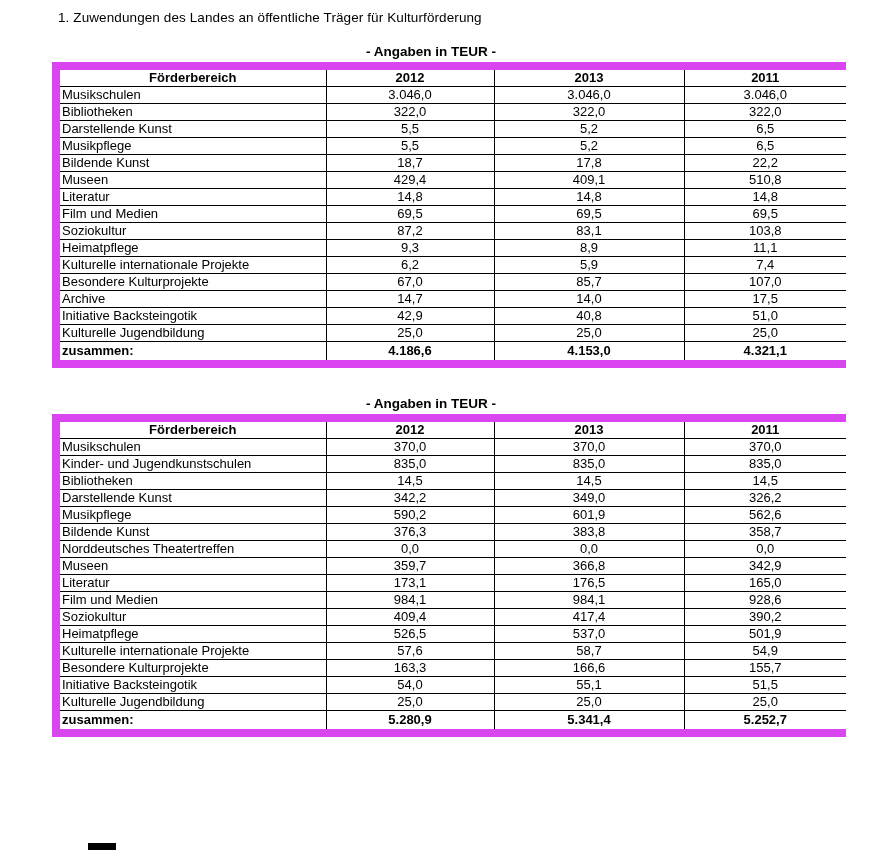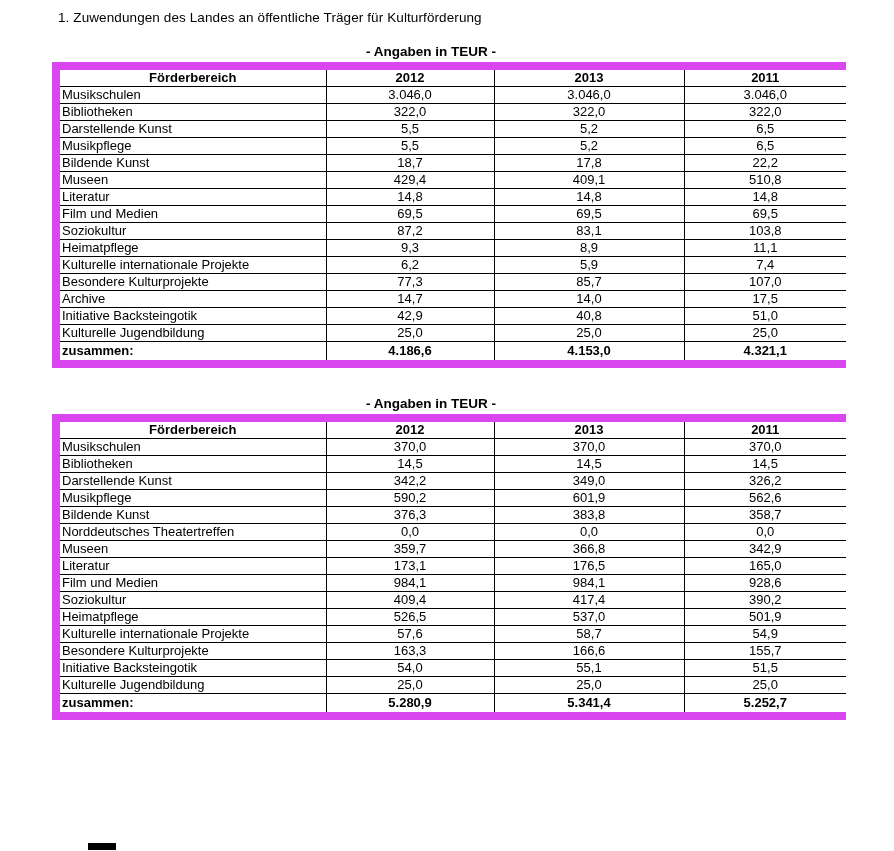--- a/index.html
+++ b/index.html
@@ -160,21 +160,21 @@
             <td class="val">11,1</td>
           </tr>
           <tr>
             <td class="lbl">Kulturelle internationale Projekte</td>
             <td class="val">6,2</td>
             <td class="val">5,9</td>
             <td class="val">7,4</td>
           </tr>
           <tr>
             <td class="lbl">Besondere Kulturprojekte</td>
-            <td class="val">77,3</td>
+            <td class="val">67,0</td>
             <td class="val">85,7</td>
             <td class="val">107,0</td>
           </tr>
           <tr>
             <td class="lbl">Archive</td>
             <td class="val">14,7</td>
             <td class="val">14,0</td>
             <td class="val">17,5</td>
           </tr>
           <tr>
@@ -217,20 +217,26 @@
           </tr>
         </thead>
         <tbody>
           <tr>
             <td class="lbl">Musikschulen</td>
             <td class="val">370,0</td>
             <td class="val">370,0</td>
             <td class="val">370,0</td>
           </tr>
           <tr>
+            <td class="lbl">Kinder- und Jugendkunstschulen</td>
+            <td class="val">835,0</td>
+            <td class="val">835,0</td>
+            <td class="val">835,0</td>
+          </tr>
+          <tr>
             <td class="lbl">Bibliotheken</td>
             <td class="val">14,5</td>
             <td class="val">14,5</td>
             <td class="val">14,5</td>
           </tr>
           <tr>
             <td class="lbl">Darstellende Kunst</td>
             <td class="val">342,2</td>
             <td class="val">349,0</td>
             <td class="val">326,2</td>

